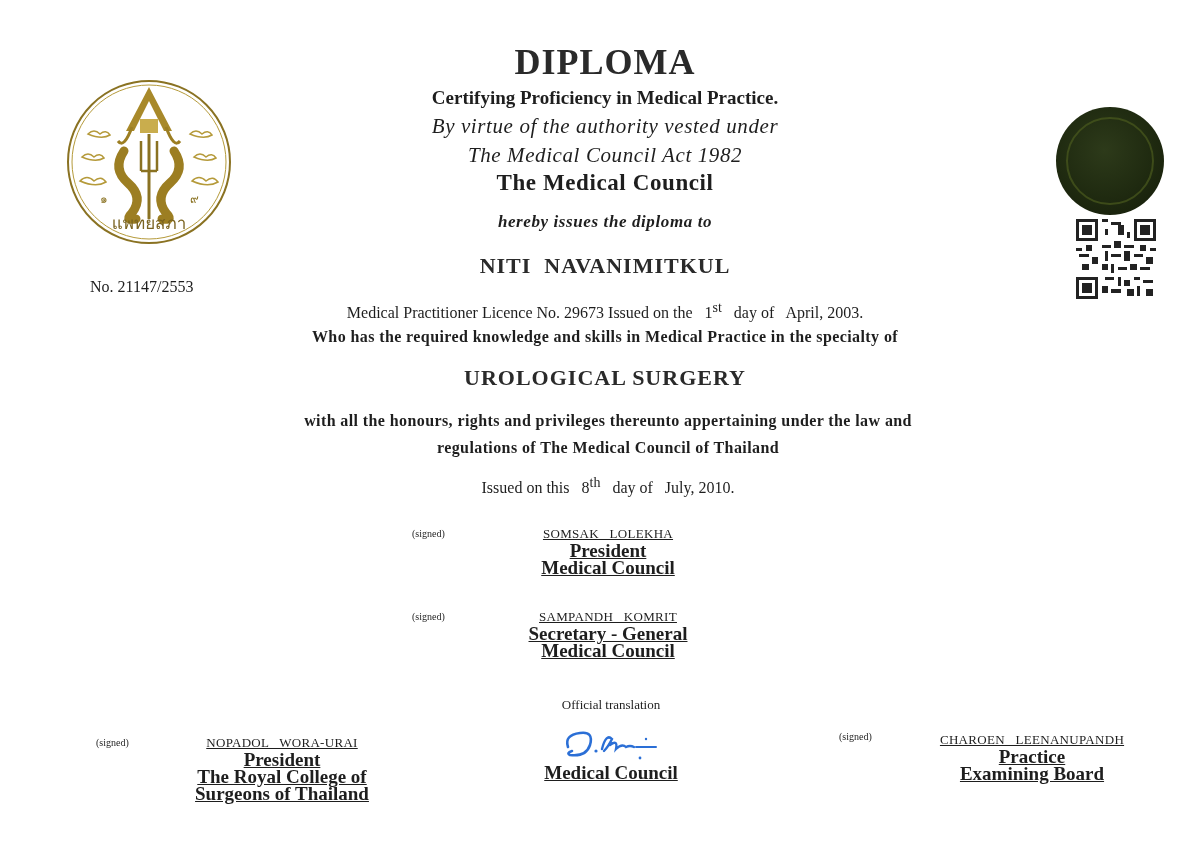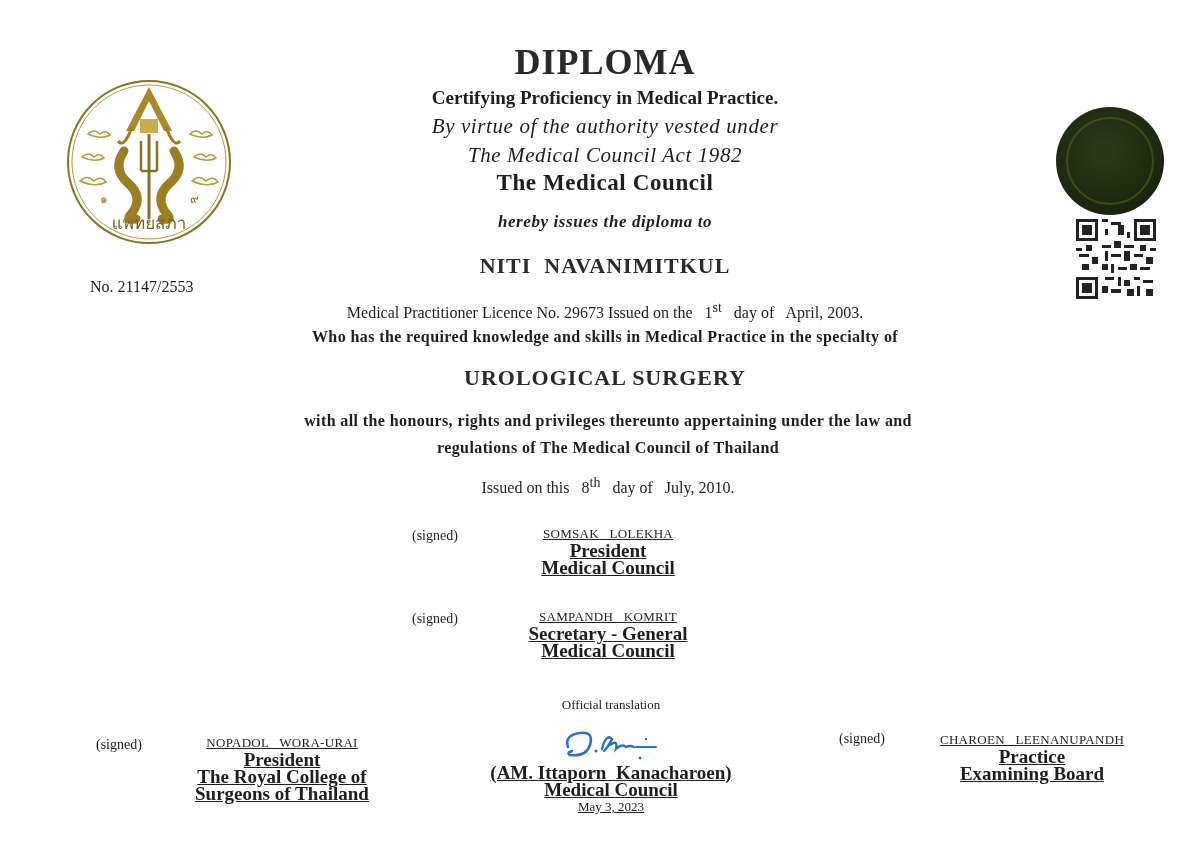--- a/index.html
+++ b/index.html
@@ -23,21 +23,21 @@
   #licence { left: 0; width: 1210px; top: 300px; font-size: 16px; }
   #licence sup, #issued sup { font-size: 14px; }
   #knowledge { left: 0; width: 1210px; top: 328px; font-size: 16px; font-weight: bold; letter-spacing: 0.4px; }
   #specialty { left: 0; width: 1210px; top: 365px; font-size: 22px; font-weight: bold; letter-spacing: 1px; color:#2a2a2a; }
   #honours1 { left: 0; width: 1216px; top: 412px; font-size: 16px; font-weight: bold; letter-spacing: 0.4px; }
   #honours2 { left: 0; width: 1216px; top: 439px; font-size: 16px; font-weight: bold; letter-spacing: 0.4px; }
   #issued { left: 0; width: 1216px; top: 475px; font-size: 16px; }
 
   #docno { left: 90px; top: 278px; font-size: 16px; }
 
-  .signed { font-size: 14px; }
+  .signed { font-size: 10px; }
   .signame { font-size: 13px; letter-spacing: 0.3px; }
   .sigrole { font-size: 19px; font-weight: bold; text-align: center; }
   .sigblock { text-align: center; white-space: nowrap; line-height: 17px; text-decoration: underline; }
 
   #seal { left: 66px; top: 79px; width: 166px; height: 166px; }
   #hologram { left: 1056px; top: 107px; width: 108px; height: 108px; border-radius: 50%;
     background: radial-gradient(circle at 45% 40%, #2d3a1a 0%, #1f2a10 55%, #141b09 100%); }
   #hologram-ring { position:absolute; left: 10px; top: 10px; width: 84px; height: 84px; border-radius: 50%; border: 2px solid #4a5a1e; opacity: 0.7; }
   #qr { left: 1076px; top: 219px; width: 80px; height: 80px; }
 </style>
@@ -174,23 +174,21 @@
 <div class="abs c" style="left:511px; width:200px; top:697px; font-size:13px;text-align:center;">Official translation</div>
 <svg class="abs" style="left:560px; top:725px; width:110px; height:40px;" viewBox="0 0 110 40">
   <path d="M8 22 Q4 10 20 8 Q34 6 30 20 Q26 32 10 30 Q6 28 12 26" stroke="#2b6fd6" stroke-width="2.6" fill="none" stroke-linecap="round"></path>
   <circle cx="36" cy="26" r="1.6" fill="#2b6fd6"></circle>
   <path d="M42 24 Q46 8 52 14 Q48 22 44 26 M50 20 Q58 14 56 24 Q62 18 66 22 Q70 20 74 22" stroke="#2b6fd6" stroke-width="2.4" fill="none" stroke-linecap="round"></path>
   <path d="M76 22 L96 22" stroke="#2b6fd6" stroke-width="2" stroke-linecap="round"></path>
   <circle cx="86" cy="14" r="1.2" fill="#2b6fd6"></circle>
   <circle cx="80" cy="33" r="1.4" fill="#2b6fd6"></circle>
 </svg>
 <div class="abs sigblock" style="left:480px; width:262px; top:764px;">
-  <div class="sigrole" style="white-space:pre">(AM. Ittaporn  Kanacharoen)</div>
   <div class="sigrole">Medical Council</div>
-  <div style="font-size:13px;">May 3, 2023</div>
 </div>
 
 <div class="abs signed" style="left:96px; top:737px;">(signed)</div>
 <div class="abs sigblock" style="left:182px; width:200px; top:734px;">
   <div class="signame" style="white-space:pre">NOPADOL   WORA-URAI</div>
   <div class="sigrole">President</div>
   <div class="sigrole">The Royal College of</div>
   <div class="sigrole">Surgeons of Thailand</div>
 </div>
 

